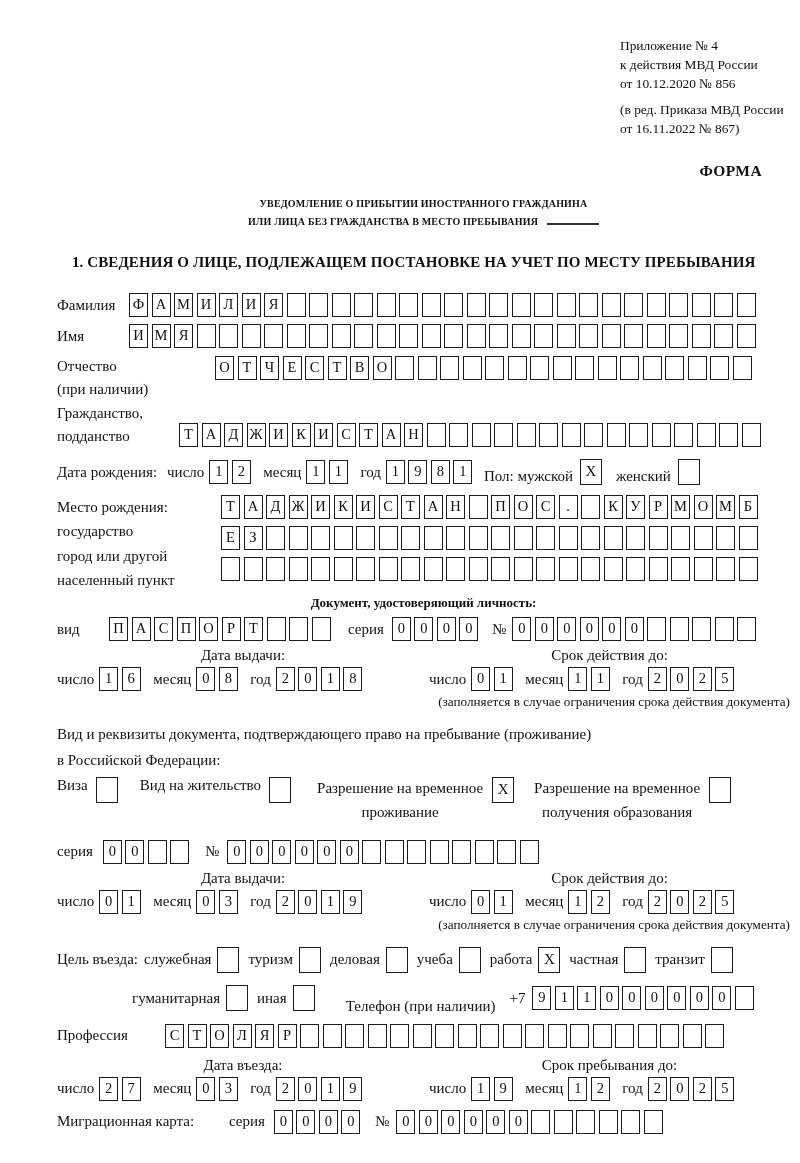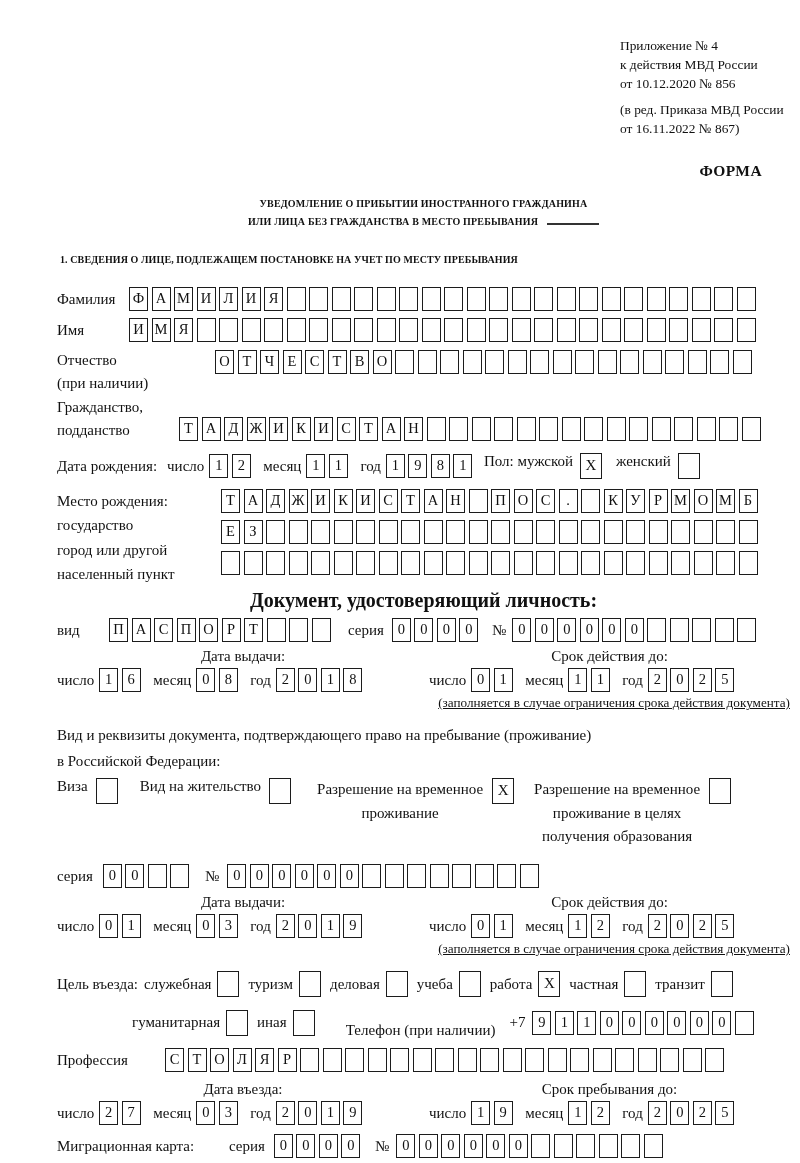--- a/index.html
+++ b/index.html
@@ -13,21 +13,21 @@
 
   
   .appendix { margin-left:563px; font-size:13.4px; line-height:1.42; }
   .appendix .edition { margin-top:7px; }
   .forma { text-align:right; padding-right:28px; font-weight:bold; font-size:15.5px; margin-top:24px; letter-spacing:.4px; }
 
   
   .title { text-align:center; font-weight:bold; font-size:10px; margin-top:16px; line-height:1.5; letter-spacing:.2px; }
   .title-underline { display:inline-block; width:52px; border-bottom:2.2px solid #333; margin-left:9px; height:14px; }
 
-  .section-heading { font-weight:bold; font-size:10px; margin-top:25px; margin-left:3px; letter-spacing:.1px; }
+  .section-heading { font-weight:bold; font-size:15px; margin-top:25px; margin-left:15px; letter-spacing:.1px; }
 
   
   .boxes { display:flex; flex-wrap:nowrap; }
   .cell {
     display:inline-block; width:19px; height:24px; border:1.6px solid #1c1c1c;
     margin-right:3.5px; text-align:center; font-size:14.5px; line-height:21px;
     flex:0 0 auto;
   }
   
   .chk {
@@ -41,41 +41,41 @@
   .w-surname { width:72px; }
   .w-patr { width:158px; line-height:1.5; align-self:flex-start; }
   .w-cit { width:122px; line-height:1.5; align-self:flex-start; }
 
   .bd-row { margin-top:12px; }
   .bd-row .lab { margin-right:10px; }
   .dg { display:flex; align-items:center; }
   .dg .dlab { margin:0 5px 0 9px; }
   .dg .dlab.first { margin-left:0; }
 
-  .sex { display:flex; align-items:flex-start; margin-left:8px; }
+  .sex { display:flex; align-items:flex-end; margin-left:8px; }
   .sex .slab { margin-right:7px; }
   .sex .slab2 { margin:0 7px 0 14px; }
 
   .pob { margin-top:10px; align-items:flex-start;gap:44px; }
   .pob-labels { width:120px; line-height:1.62; flex:0 0 auto; }
   .pob-rows .boxes { margin-bottom:7px; }
 
-  .center-bold { text-align:center; font-weight:bold; font-size:20px; margin-top:3px; }
+  .center-bold { text-align:center; font-weight:bold; font-size:13px; margin-top:3px; }
 
   .vid-row { margin-top:6px; }
   .vid-row .lab1 { width:52px; }
   .vid-row .slab { margin:0 8px 0 14px; }
   .vid-row .nlab { margin:0 6px 0 10px; }
 
   .dates { display:flex; margin-top:6px; }
   .dates .col-l { width:372px; flex:0 0 auto; }
   .dates .col-r { flex:1; }
   .dates-head { text-align:center; margin-bottom:3px; }
   .dates .dg .dlab.first { margin-left:0; }
-  .note { font-size:13.2px; text-align:right; margin-top:3px;text-decoration:underline; }
+  .note { font-size:13.2px; text-align:right; margin-top:3px; }
 
   .req-heading { margin-top:12px; line-height:1.7; }
 
   .permit-row { margin-top:4px; align-items:flex-start; }
   .permit-row .opt { display:flex; align-items:flex-start; }
   .permit-row .opt .olab { margin-right:8px; }
   .permit-row .ml { text-align:center; line-height:1.55; margin-right:9px; }
 
   .ser-row { margin-top:16px; }
   .ser-row .slab { margin-right:10px; }
@@ -482,21 +482,20 @@
     <span class="opt" style="margin-right:20px;">
       <span class="ml">
         <div>Разрешение на временное</div>
         <div>проживание</div>
       </span>
       <span class="chk">X</span>
     </span>
     <span class="opt">
       <span class="ml">
         <div>Разрешение на временное</div>
-        <div>проживание в целях</div>
         <div>получения образования</div>
       </span>
       <span class="chk"></span>
     </span>
   </div>
 
   <div class="frow ser-row">
     <span class="lab slab">серия</span>
     <span class="boxes">
         <span class="cell">0</span>

